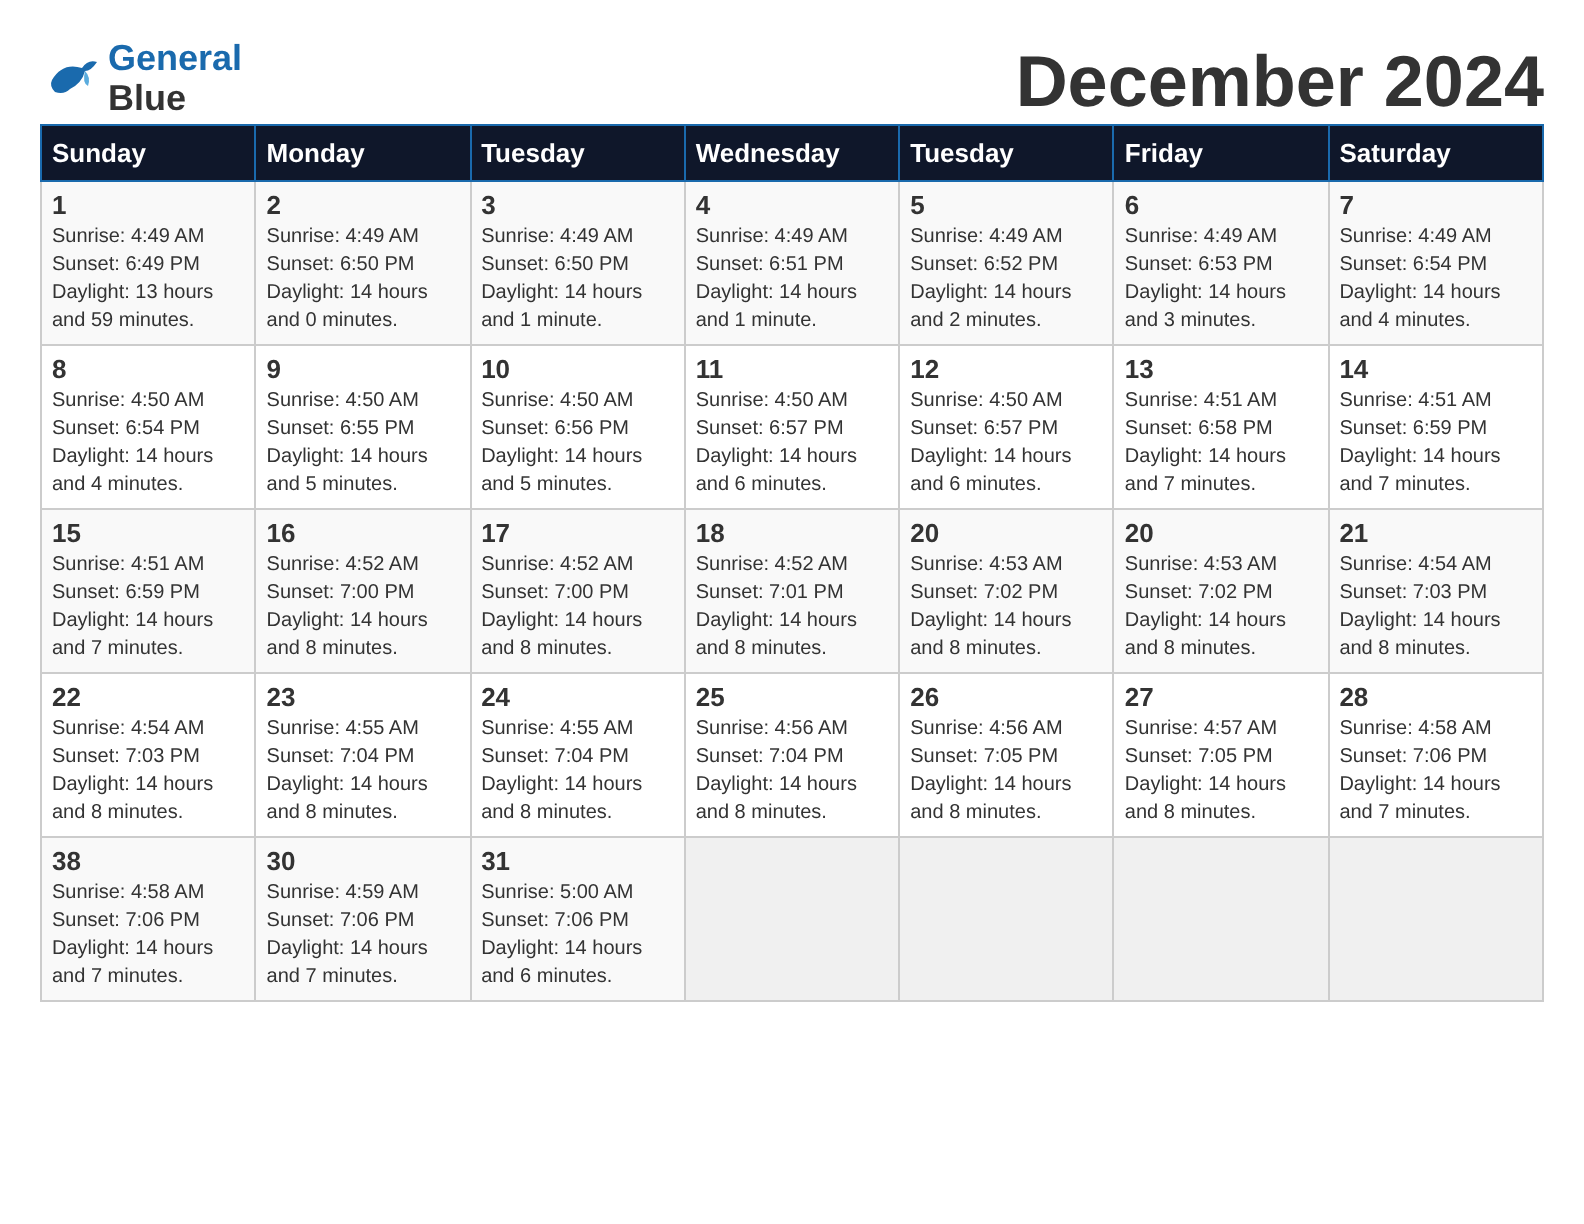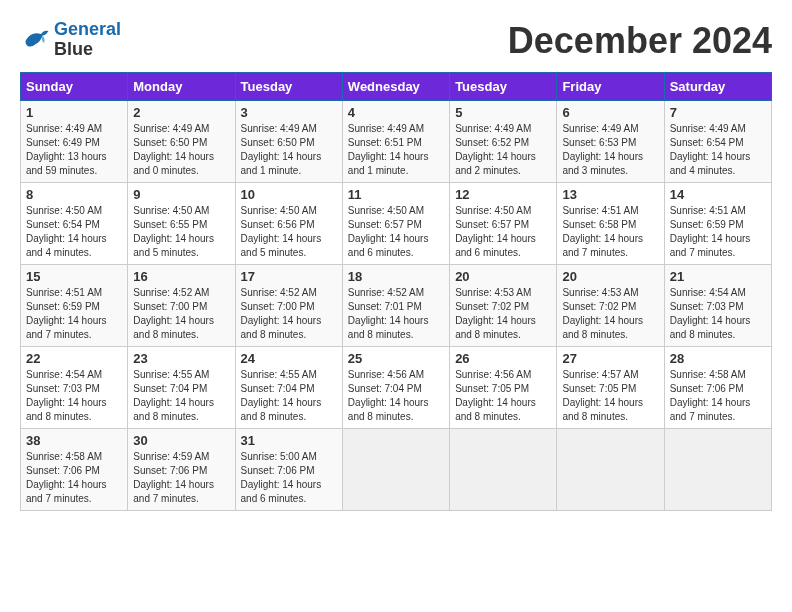--- a/index.html
+++ b/index.html
@@ -7,21 +7,21 @@
       font-family: Arial, sans-serif;
       background: #fff;
       width: 792px;
       min-height: 612px;
       padding: 20px;
     }
     .header {
       display: flex;
       justify-content: space-between;
       align-items: flex-start;
-      margin-bottom: 10px;
+      margin-bottom: 0;
     }
     .logo {
       display: flex;
       align-items: center;
       gap: 4px;
     }
     .logo-bird {
       width: 30px;
       height: 30px;
     }
@@ -36,21 +36,21 @@
     .subtitle {
       font-size: 14px;
       color: #555;
     }
     table {
       width: 100%;
       border-collapse: collapse;
       font-size: 11px;
     }
     thead tr th {
-      background-color: #6d28d9;
+      background-color: #0f172a;
       color: #fff;
       text-align: left;
       padding: 6px 5px;
       font-size: 13px;
       font-weight: bold;
       border: 1px solid #1a6aad;
     }
     tbody tr td {
       border: 1px solid #ccc;
       vertical-align: top;

